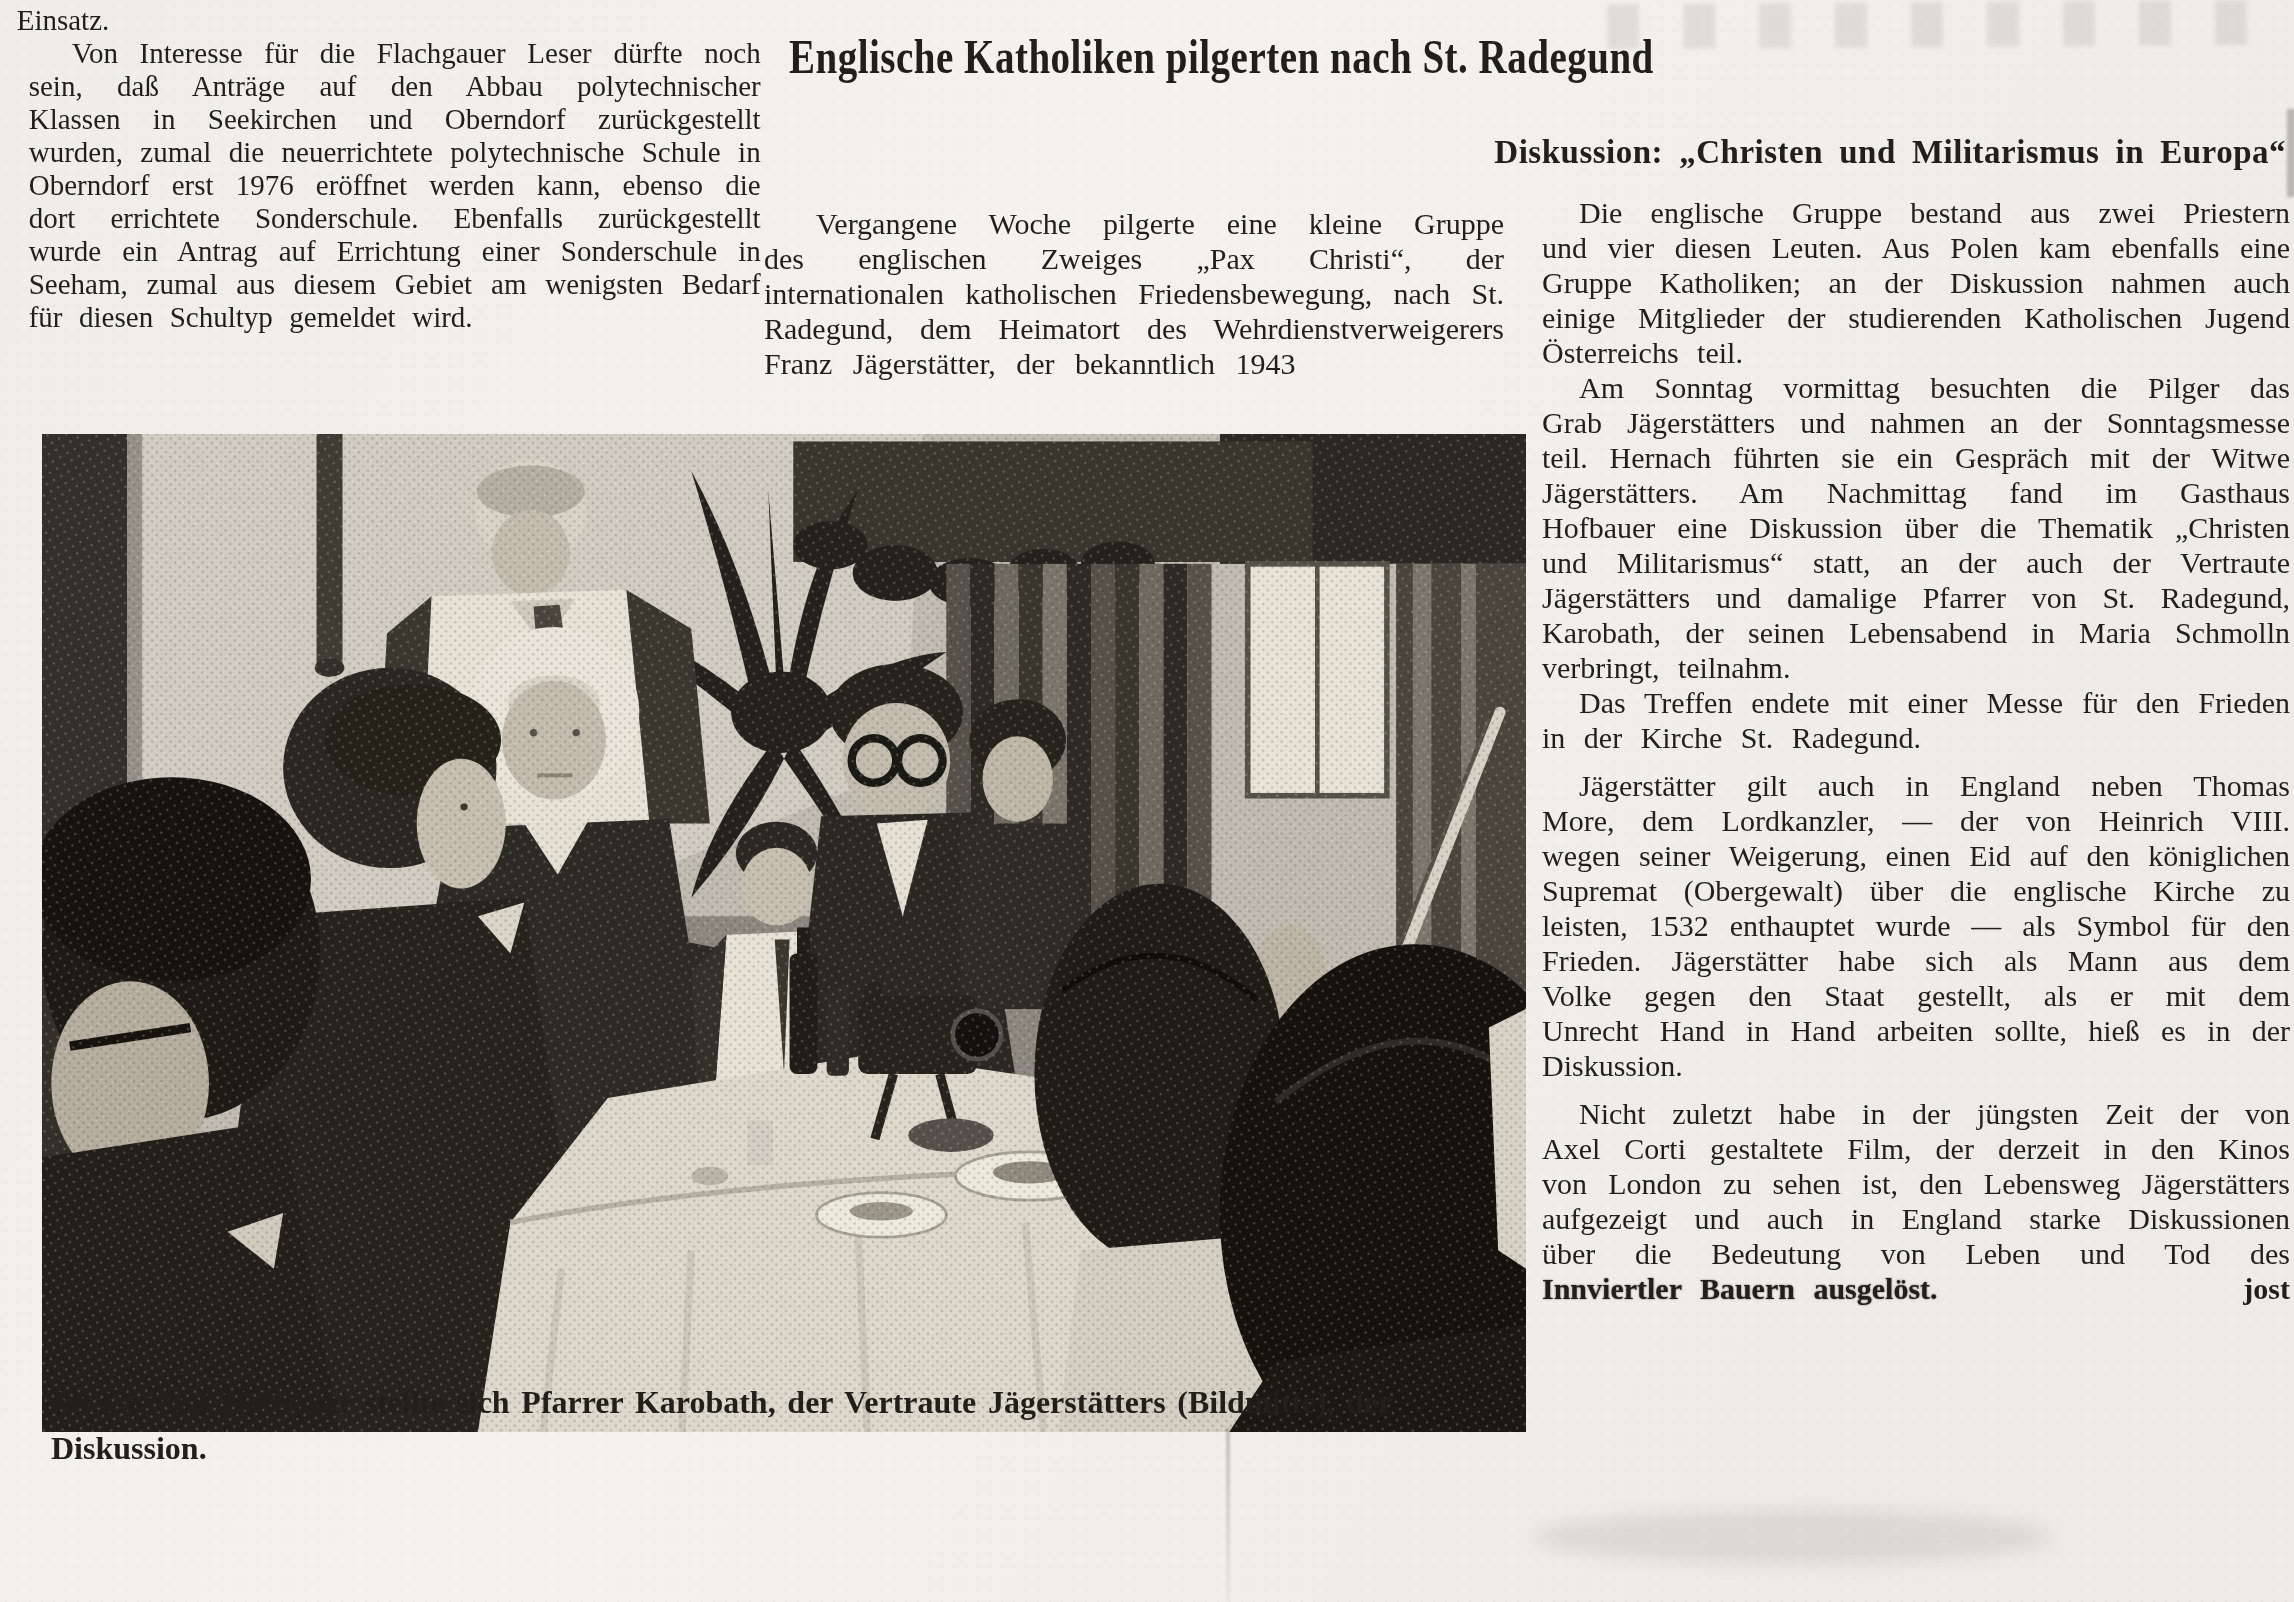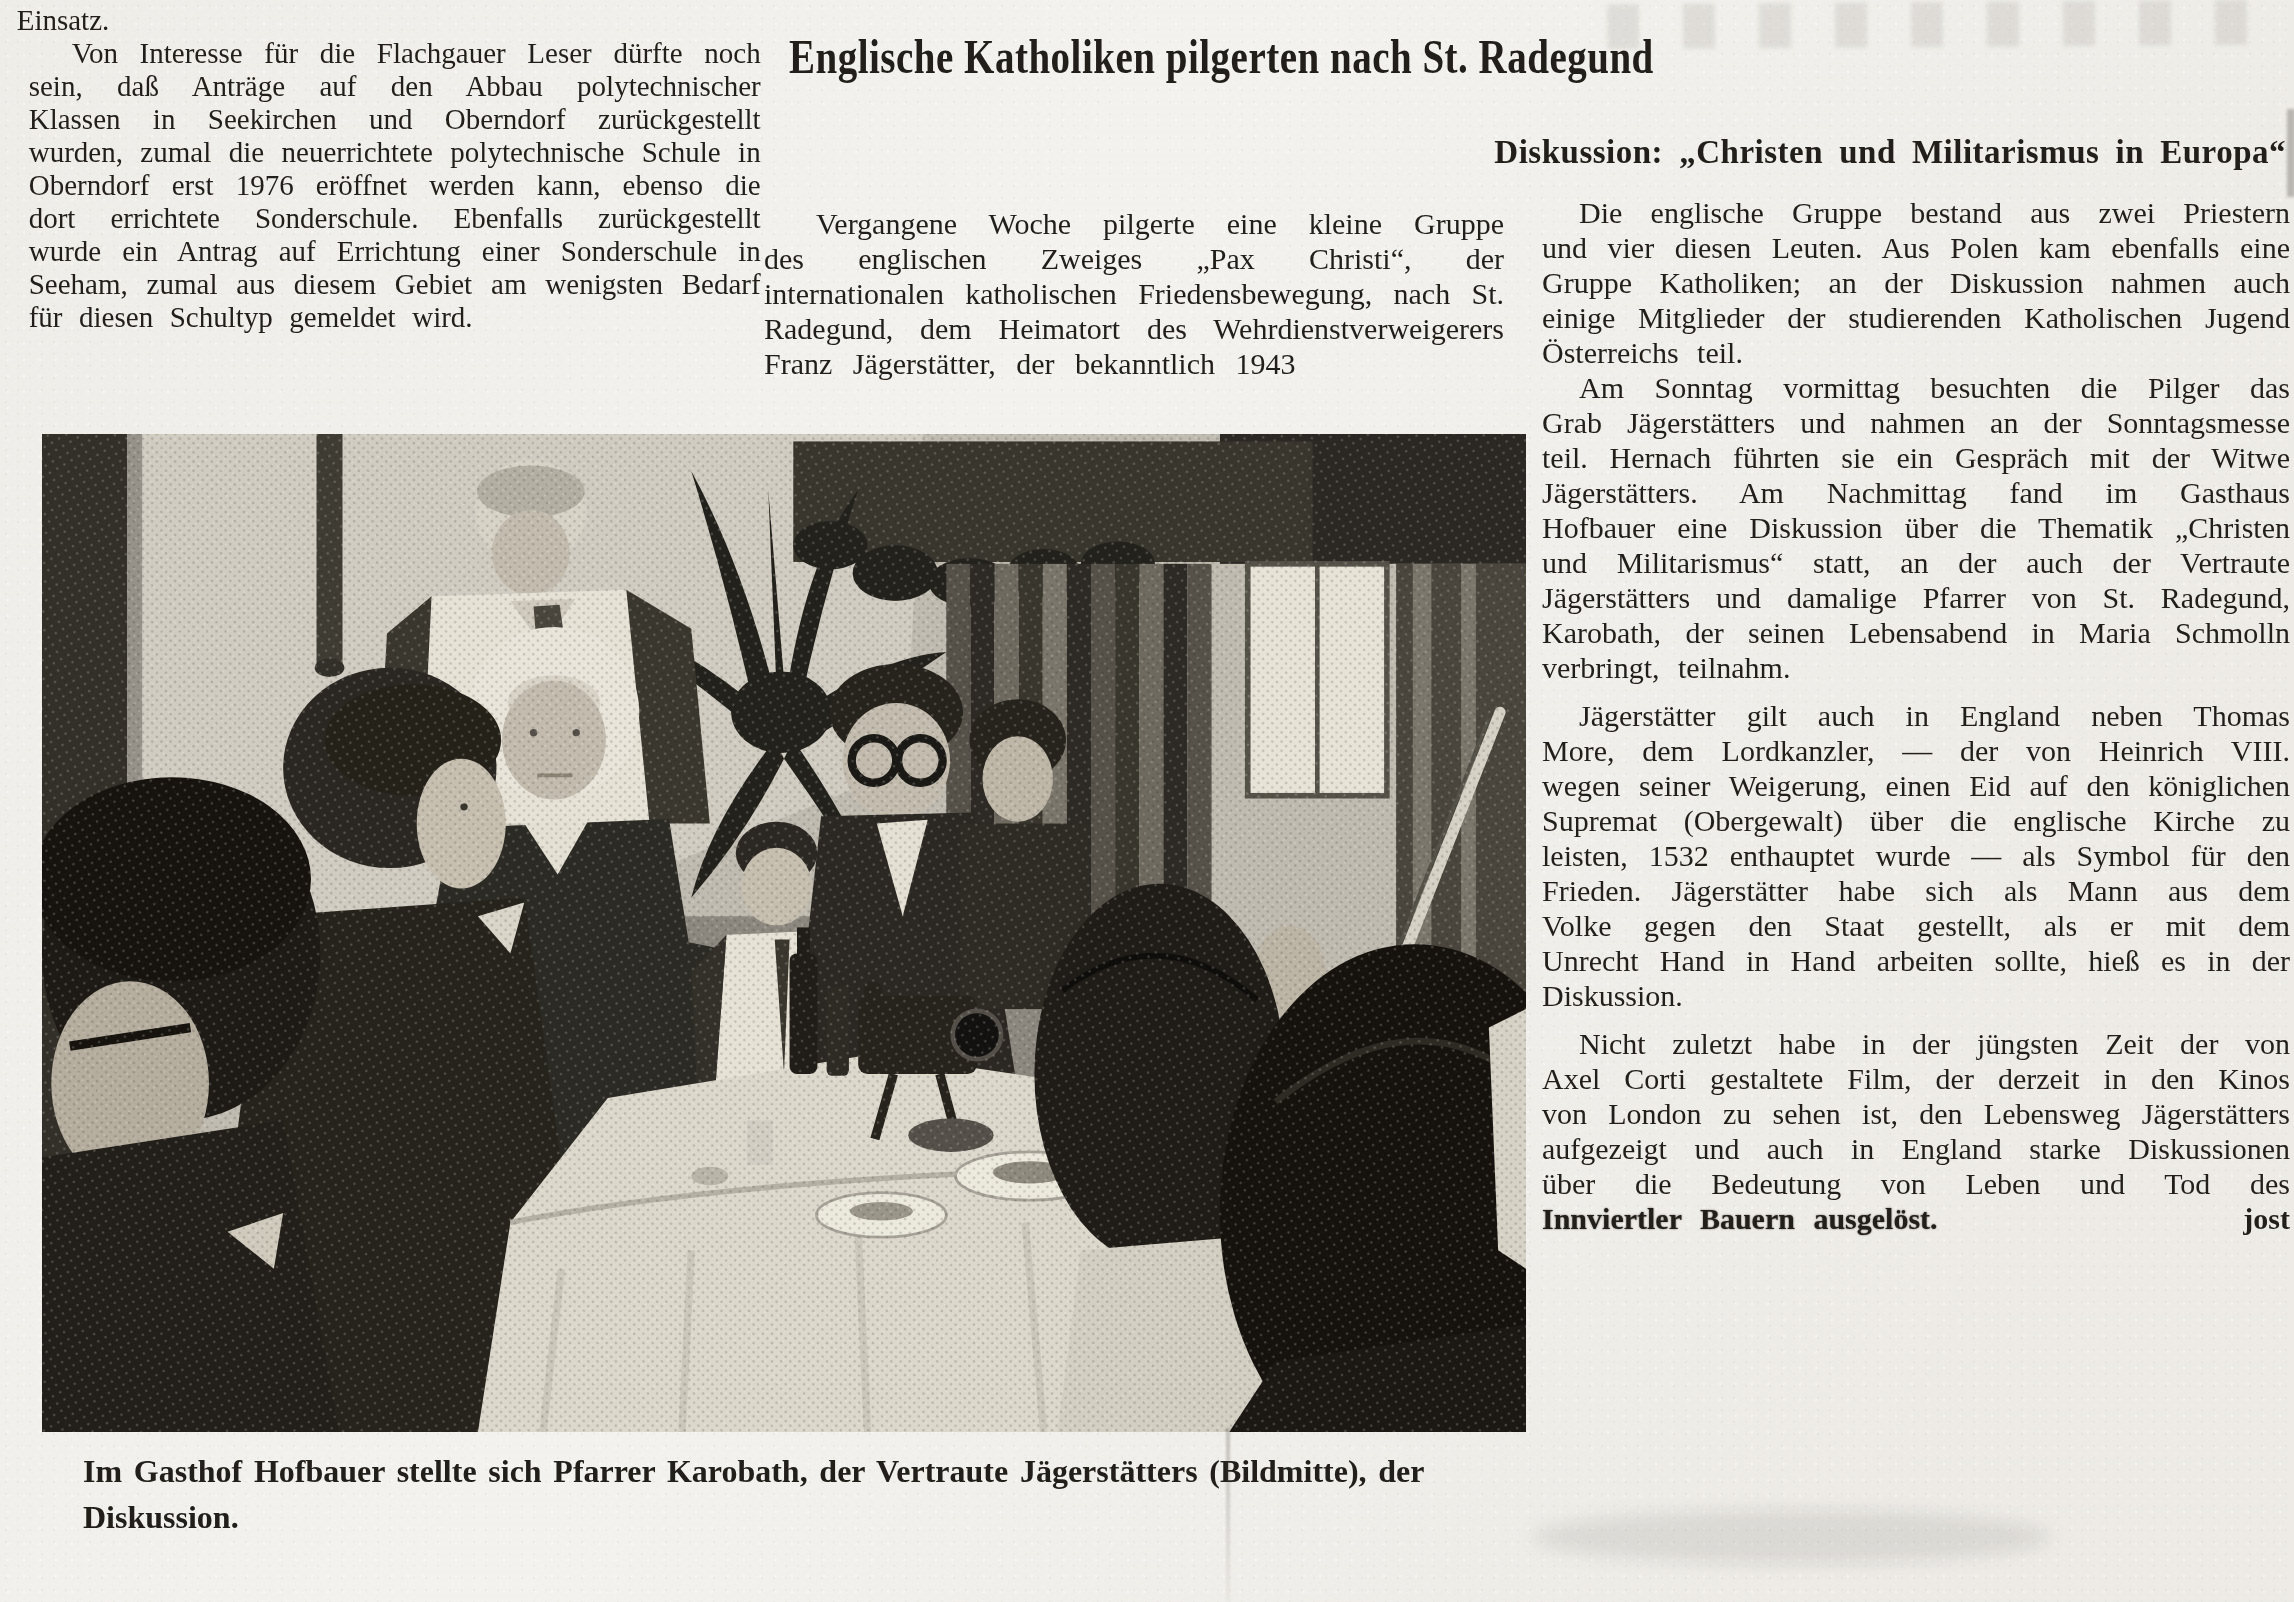--- a/index.html
+++ b/index.html
@@ -54,23 +54,23 @@
   .right-col p.gap{ margin-top:13px; }
   .bold-smudged{ font-weight:bold; text-shadow:0 0 1.9px rgba(45,40,32,0.75); }
   .byline{ float:right; font-weight:bold; }
 
   .photo{
     position:absolute; left:42px; top:434px; width:1484px; height:998px;
   }
   .photo svg{ display:block; width:100%; height:100%; }
 
   .caption{
-    position:absolute; left:51px; top:1448px; width:1447px;
+    position:absolute; left:51px; top:1379px; width:1447px;
     font-size:32px; line-height:46px; font-weight:bold;
-    word-spacing:3.7px; text-align:left;margin-left:32px;
+    word-spacing:3.7px; text-align:left;
   }
 
   
   .bleed-top{
     position:absolute; right:11px; top:1.9px; width:677px; height:45px;
     opacity:0.10; filter:blur(2.3px);
     background:repeating-linear-gradient(90deg,#474238 0 32px, transparent 32px 76px);
     transform:rotate(-0.4deg);
   }
   .bleed-edge{
@@ -100,20 +100,21 @@
   <h1 class="headline"><span class="stretch">Englische Katholiken pilgerten nach St. Radegund</span></h1>
   <div class="subhead">Diskussion: „Christen und Militarismus in Europa“</div>
 
   <div class="col mid-col">
     <p class="para">Vergangene Woche pilgerte eine kleine Gruppe des englischen Zweiges „Pax Christi“, der internationalen katholischen Friedensbewegung, nach St. Radegund, dem Heimatort des Wehrdienstverweigerers Franz Jägerstätter, der bekanntlich 1943</p>
   </div>
 
   <div class="col right-col">
     <p>Die englische Gruppe bestand aus zwei Priestern und vier diesen Leuten. Aus Polen kam ebenfalls eine Gruppe Katholiken; an der Diskussion nahmen auch einige Mitglieder der studierenden Katholischen Jugend Österreichs teil.</p>
     <p>Am Sonntag vormittag besuchten die Pilger das Grab Jägerstätters und nahmen an der Sonntagsmesse teil. Hernach führten sie ein Gespräch mit der Witwe Jägerstätters. Am Nachmittag fand im Gasthaus Hofbauer eine Diskussion über die Thematik „Christen und Militarismus“ statt, an der auch der Vertraute Jägerstätters und damalige Pfarrer von St. Radegund, Karobath, der seinen Lebensabend in Maria Schmolln verbringt, teilnahm.</p>
+    <p>Das Treffen endete mit einer Messe für den Frieden in der Kirche St. Radegund.</p>
     <p class="gap">Jägerstätter gilt auch in England neben Thomas More, dem Lordkanzler, — der von Heinrich VIII. wegen seiner Weigerung, einen Eid auf den königlichen Supremat (Obergewalt) über die englische Kirche zu leisten, 1532 enthauptet wurde — als Symbol für den Frieden. Jägerstätter habe sich als Mann aus dem Volke gegen den Staat gestellt, als er mit dem Unrecht Hand in Hand arbeiten sollte, hieß es in der Diskussion.</p>
     <p class="gap"><span>Nicht zuletzt habe in der jüngsten Zeit der von Axel Corti gestaltete Film, der derzeit in den Kinos von London zu sehen ist, den Lebensweg Jägerstätters aufgezeigt und auch in England starke Diskussionen über die Bedeutung von Leben und Tod des</span>
       <span class="bold-smudged">Innviertler Bauern ausgelöst.</span>
       <span class="byline">jost</span></p>
   </div>
 
   <div class="photo">
     <svg viewBox="0 0 1600 1076" preserveAspectRatio="none">
       <defs>
         <pattern id="ht" width="7" height="7" patternUnits="userSpaceOnUse" patternTransform="rotate(45)">

